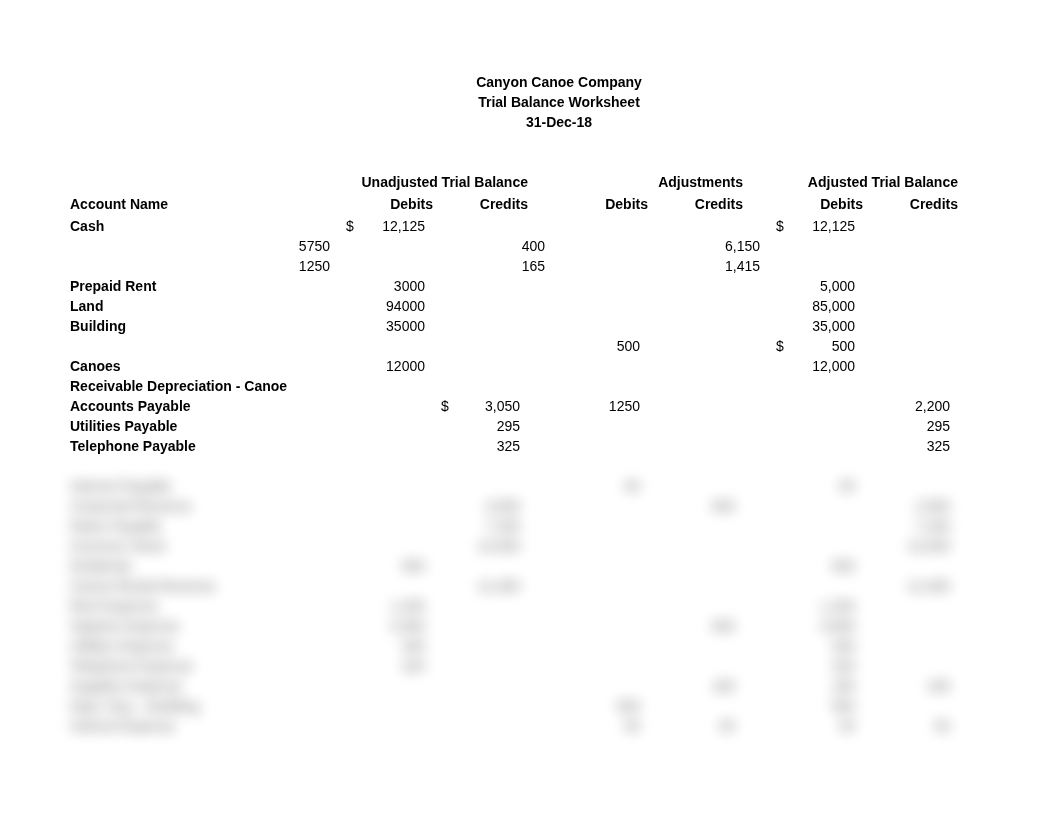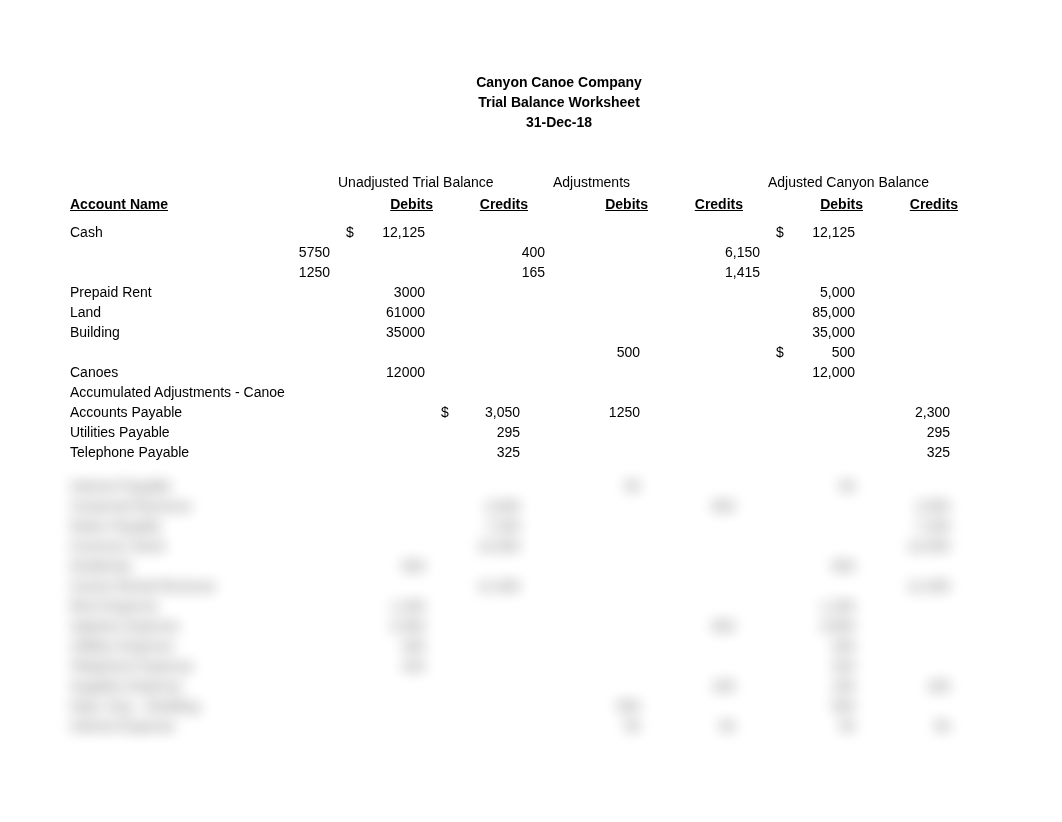--- a/index.html
+++ b/index.html
@@ -13,29 +13,29 @@
   .gh,.row{display:grid;
     grid-template-columns:
       276px          
       95px 95px      
       25px           
       95px 95px      
       25px           
       95px 95px;     
   }
   .gh .acct{font-weight:700;}
-  .gh .sec{font-weight:400;text-align:left;}
-  .acct{padding-left:8px;}
+  .gh .sec{font-weight:700;text-align:right;}
+  .acct{padding-left:8px;font-weight:bold;}
   .num{display:flex;justify-content:flex-end;align-items:center;
        padding-right:8px;position:relative;}
   .num .dol{position:absolute;left:8px;}
   .row, .gh{height:20px;line-height:20px;font-size:14px;}
 
   .groupHead{margin-bottom:2px;}
-  .colHead{margin-bottom:8px;text-decoration:underline;}
+  .colHead{margin-bottom:2px;}
   .colHead .lbl{font-weight:700;text-align:right;}
 
   .blurZone{position:absolute;left:62px;top:476px;width:938px;height:268px;
     filter:blur(7px);opacity:.65;}
   .brow{display:grid;height:20px;line-height:20px;font-size:14px;color:#000;
     grid-template-columns:
       276px 95px 95px 25px 95px 95px 25px 95px 95px;}
   .bacct{padding-left:8px;}
   .bnum{display:flex;justify-content:flex-end;padding-right:8px;}
 </style>
@@ -50,21 +50,21 @@
   </div>
 
   <div class="sheet">
 
     <div class="gh groupHead">
       <div></div>
       <div class="sec" style="grid-column:2 / span 2">Unadjusted Trial Balance</div>
       <div></div>
       <div class="sec" style="grid-column:5 / span 2">Adjustments</div>
       <div></div>
-      <div class="sec" style="grid-column:8 / span 2">Adjusted Canyon Balance</div>
+      <div class="sec" style="grid-column:8 / span 2">Adjusted Trial Balance</div>
     </div>
 
     <div class="gh colHead">
       <div class="acct">Account Name</div>
       <div class="lbl">Debits</div>
       <div class="lbl">Credits</div>
       <div></div>
       <div class="lbl">Debits</div>
       <div class="lbl">Credits</div>
       <div></div>
@@ -133,21 +133,21 @@
           <div class="num"></div>
           <div></div>
           <div class="num">
             <span>5,000</span>
           </div>
           <div class="num"></div>
         </div>
         <div class="row">
           <div class="acct">Land</div>
           <div class="num">
-            <span>61000</span>
+            <span>94000</span>
           </div>
           <div class="num"></div>
           <div></div>
           <div class="num"></div>
           <div class="num"></div>
           <div></div>
           <div class="num">
             <span>85,000</span>
           </div>
           <div class="num"></div>
@@ -191,21 +191,21 @@
           <div></div>
           <div class="num"></div>
           <div class="num"></div>
           <div></div>
           <div class="num">
             <span>12,000</span>
           </div>
           <div class="num"></div>
         </div>
         <div class="row">
-          <div class="acct">Accumulated Adjustments - Canoe</div>
+          <div class="acct">Receivable Depreciation - Canoe</div>
           <div class="num"></div>
           <div class="num"></div>
           <div></div>
           <div class="num"></div>
           <div class="num"></div>
           <div></div>
           <div class="num"></div>
           <div class="num"></div>
         </div>
         <div class="row">
@@ -216,21 +216,21 @@
             <span>3,050</span>
           </div>
           <div></div>
           <div class="num">
             <span>1250</span>
           </div>
           <div class="num"></div>
           <div></div>
           <div class="num"></div>
           <div class="num">
-            <span>2,300</span>
+            <span>2,200</span>
           </div>
         </div>
         <div class="row">
           <div class="acct">Utilities Payable</div>
           <div class="num"></div>
           <div class="num">
             <span>295</span>
           </div>
           <div></div>
           <div class="num"></div>

